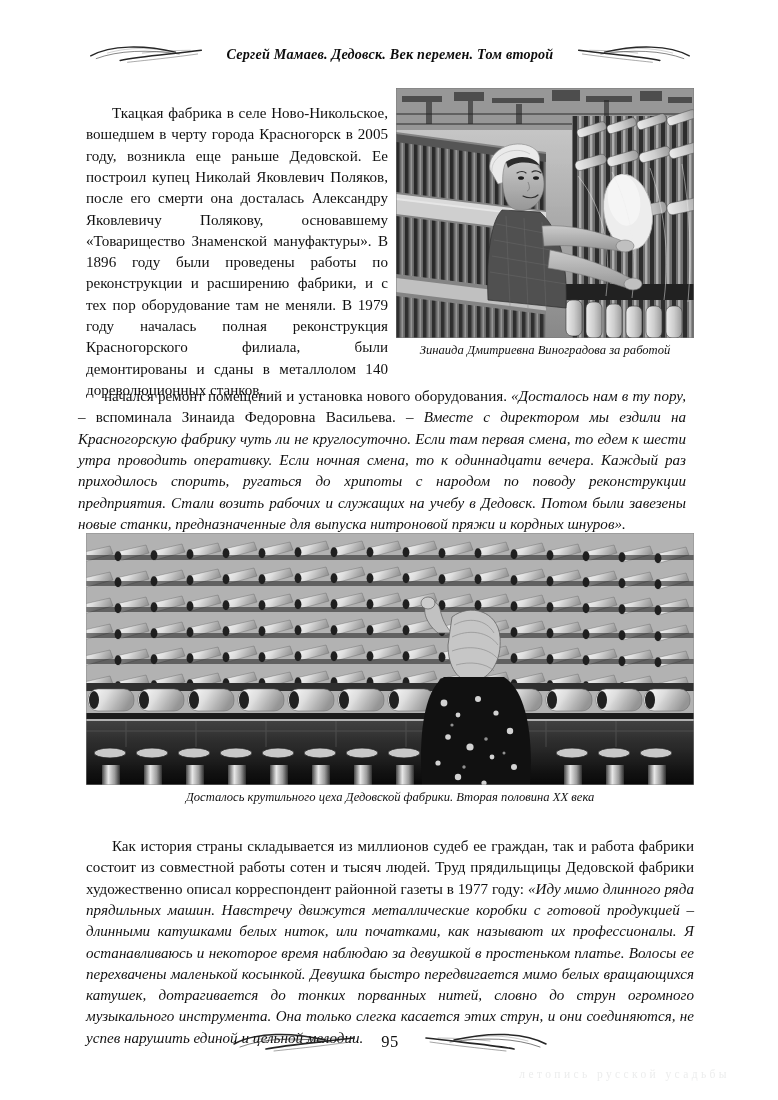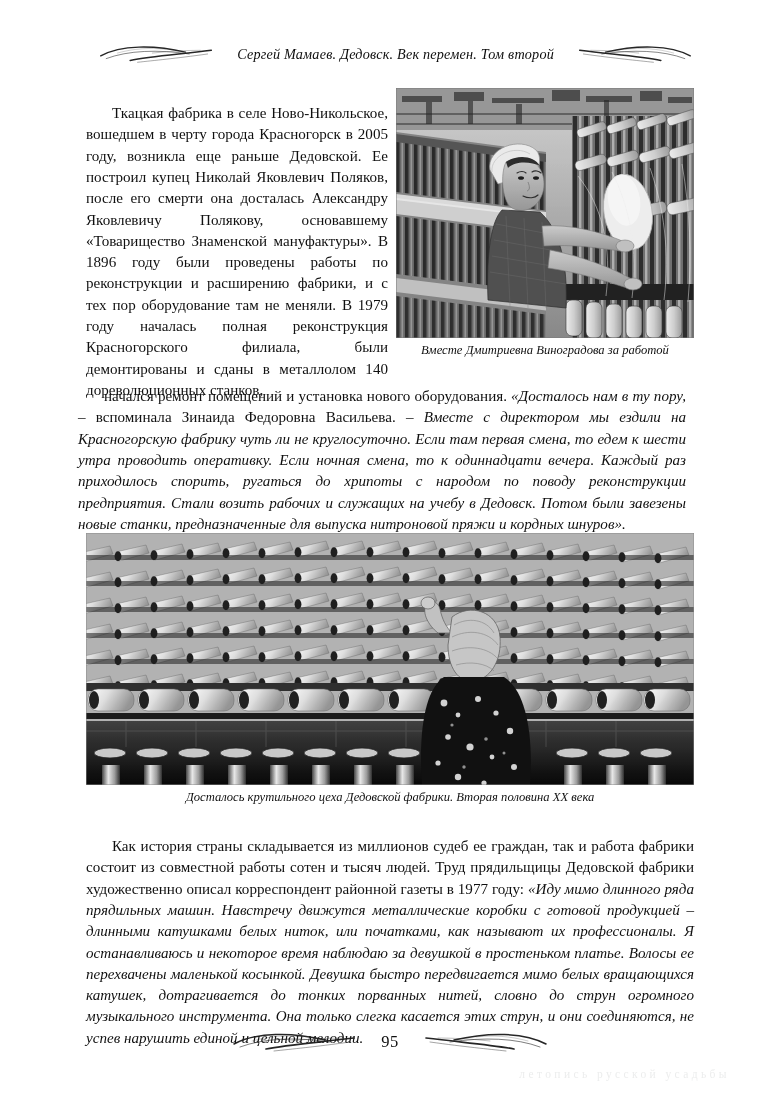--- a/index.html
+++ b/index.html
@@ -25,22 +25,23 @@
 
   
   .runhead {
     position: absolute;
     left: 86px;
     top: 36px;
     width: 608px;
     height: 36px;
     display: flex;
     align-items: center;
-    justify-content: flex-end;
+    justify-content: center;
     gap: 22px;
+    font-weight: bold;
   }
   .runhead-title {
     font-style: italic;
     font-size: 14.2px;
     letter-spacing: 0.2px;
     white-space: nowrap;
     color: #0d0d0d;
   }
 
   
@@ -329,21 +330,21 @@
         <path d="M70 110 C 100 116, 128 126, 150 138 C 156 142, 154 149, 147 148 C 122 140, 96 132, 68 128 Z" fill="url(#skinG)" stroke="#8a7f72" stroke-width="0.6"></path>
 
         <ellipse cx="145" cy="106" rx="9" ry="6" fill="#cfc4b8" stroke="#8a7f72" stroke-width="0.6"></ellipse>
         <ellipse cx="153" cy="144" rx="9" ry="6" fill="#cfc4b8" stroke="#8a7f72" stroke-width="0.6"></ellipse>
       </g>
 
       <rect width="298" height="250" fill="#000" opacity="0.05"></rect>
       <rect x="0" y="0" width="298" height="250" fill="none" stroke="#7a7a7a" stroke-width="1"></rect>
     </svg>
   </div>
-  <div class="caption" id="caption-spinner">Вместе Дмитриевна Виноградова за работой</div>
+  <div class="caption" id="caption-spinner">Зинаида Дмитриевна Виноградова за работой</div>
 
   <p class="col indent" id="para-wide">
     <span>начался ремонт помещений и установка нового оборудования. </span><span class="ital">«Досталось нам в ту пору,</span><span> – вспоминала Зинаида Федоровна Васильева. – </span><span class="ital">Вместе с директором мы ездили на Красногорскую фабрику чуть ли не круглосуточно. Если там первая смена, то едем к шести утра проводить оперативку. Если ночная смена, то к одиннадцати вечера. Каждый раз приходилось спорить, ругаться до хрипоты с народом по поводу реконструкции предприятия. Стали возить рабочих и служащих на учебу в Дедовск. Потом были завезены новые станки, предназначенные для выпуска нитроновой пряжи и кордных шнуров».</span>
   </p>
 
   <div class="photo" id="photo-twisting">
     <svg viewBox="0 0 608 252" preserveAspectRatio="none" aria-hidden="true">
       <defs>
         <linearGradient id="coneG" x1="0" y1="0" x2="1" y2="0.3">
           <stop offset="0" stop-color="#ffffff"></stop>

